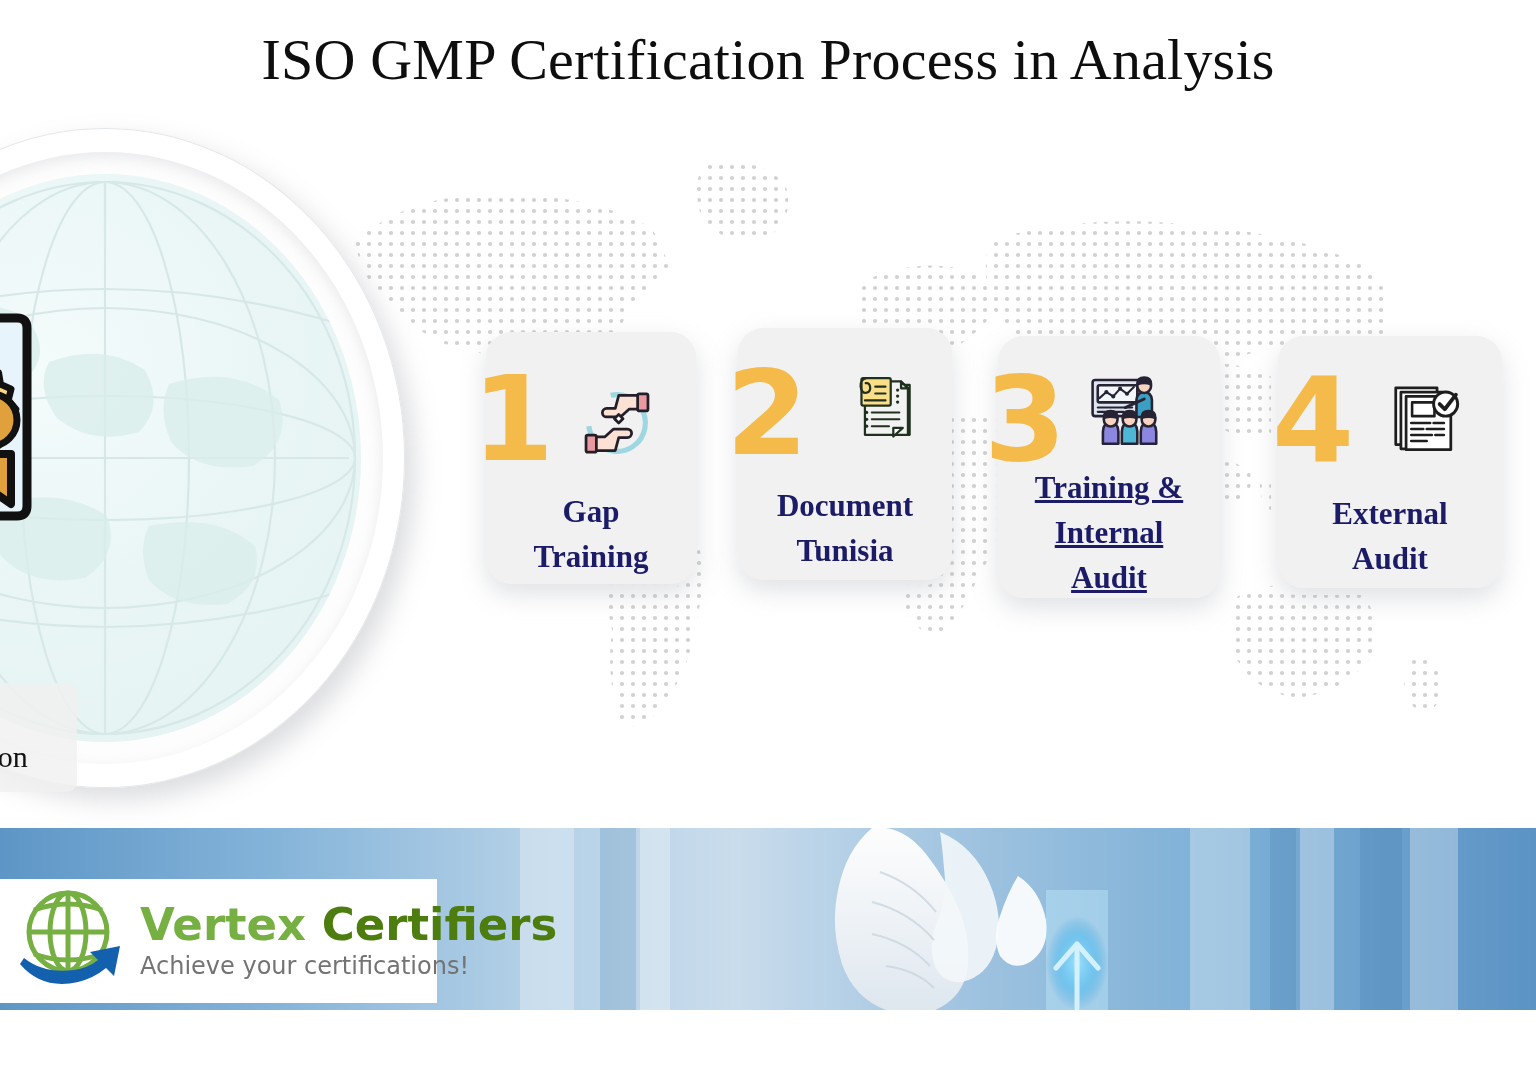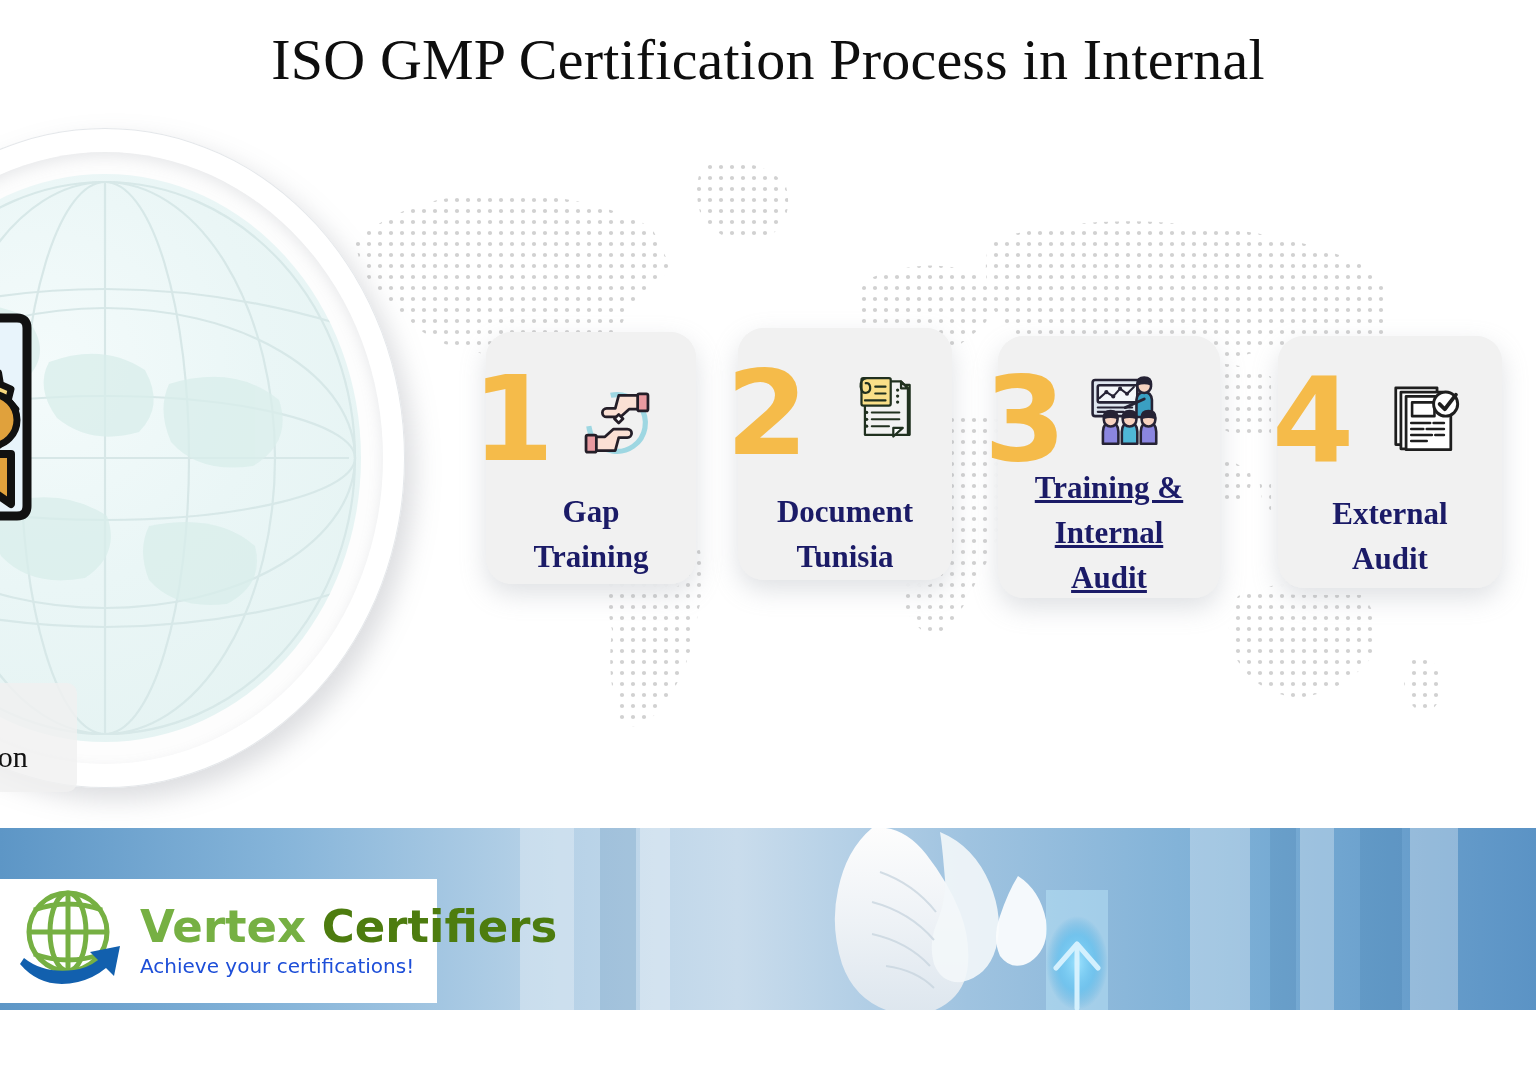--- a/index.html
+++ b/index.html
@@ -125,21 +125,21 @@
 
   
   #card-1 { left: 486px; top: 332px; width: 210px; height: 252px; }
   #card-1 .step-num  { left: -14px; top: 28px; }
   #card-1 .step-icon { left: 88px; top: 48px; }
   #card-1 .step-label{ top: 158px; }
 
   #card-2 { left: 738px; top: 328px; width: 214px; height: 252px; }
   #card-2 .step-num  { left: -12px; top: 26px; }
   #card-2 .step-icon { left: 108px; top: 38px; }
-  #card-2 .step-label{ top: 162px; }
+  #card-2 .step-label{ top: 156px; }
 
   #card-3 { left: 998px; top: 336px; width: 222px; height: 262px; }
   #card-3 .step-num  { left: -14px; top: 24px; }
   #card-3 .step-icon { left: 86px; top: 32px; }
   #card-3 .step-label{ top: 130px; text-decoration: underline; }
 
   #card-4 { left: 1278px; top: 336px; width: 224px; height: 252px; }
   #card-4 .step-num  { left: -6px; top: 26px; }
   #card-4 .step-icon { left: 104px; top: 38px; }
   #card-4 .step-label{ top: 156px; }
@@ -170,22 +170,22 @@
     font-family: "DejaVu Sans", sans-serif;
     font-weight: 700;
     font-size: 45px;
     line-height: 1.04;
     white-space: nowrap;
   }
   .logo-word .w1 { color: #76b043; margin-top: 29px; }
   .logo-word .w2 { color: #4d7c0f; }
   .logo-tag {
     font-family: "DejaVu Sans", sans-serif;
-    font-size: 20px;
-    color: #1d4ed8;
+    font-size: 24px;
+    color: #737373;
     margin-top: 4px;
     white-space: nowrap;
   }
   .banner-bottom-strip {
     position: absolute;
     left: 0; top: 1010px;
     width: 1536px; height: 76px;
     background: #ffffff;
   }
 </style>
@@ -226,21 +226,21 @@
 
           <path d="M1112 540 Q1134 534 1142 556 Q1146 582 1126 594 Q1106 588 1104 562Z"></path>
 
           <path d="M1066 206 Q1086 200 1092 220 Q1090 244 1072 248 Q1058 236 1066 206Z"></path>
         </g>
       </mask>
     </defs>
     <rect width="1250" height="700" fill="url(#dots)" mask="url(#landmask)"></rect>
   </svg>
 
-  <div class="title">ISO GMP Certification Process in Internal</div>
+  <div class="title">ISO GMP Certification Process in Analysis</div>
 
   <div class="globe-wrap">
     <div class="globe-outer"></div>
     <div class="globe-ring"></div>
     <div class="globe-inner">
       <svg viewBox="0 0 512 568" width="100%" height="100%" preserveAspectRatio="none">
         <g stroke="#d6e7e7" stroke-width="2.2" fill="none" opacity="0.95">
           <ellipse cx="256" cy="284" rx="250" ry="276"></ellipse>
           <ellipse cx="256" cy="284" rx="170" ry="276"></ellipse>
           <ellipse cx="256" cy="284" rx="84" ry="276"></ellipse>

